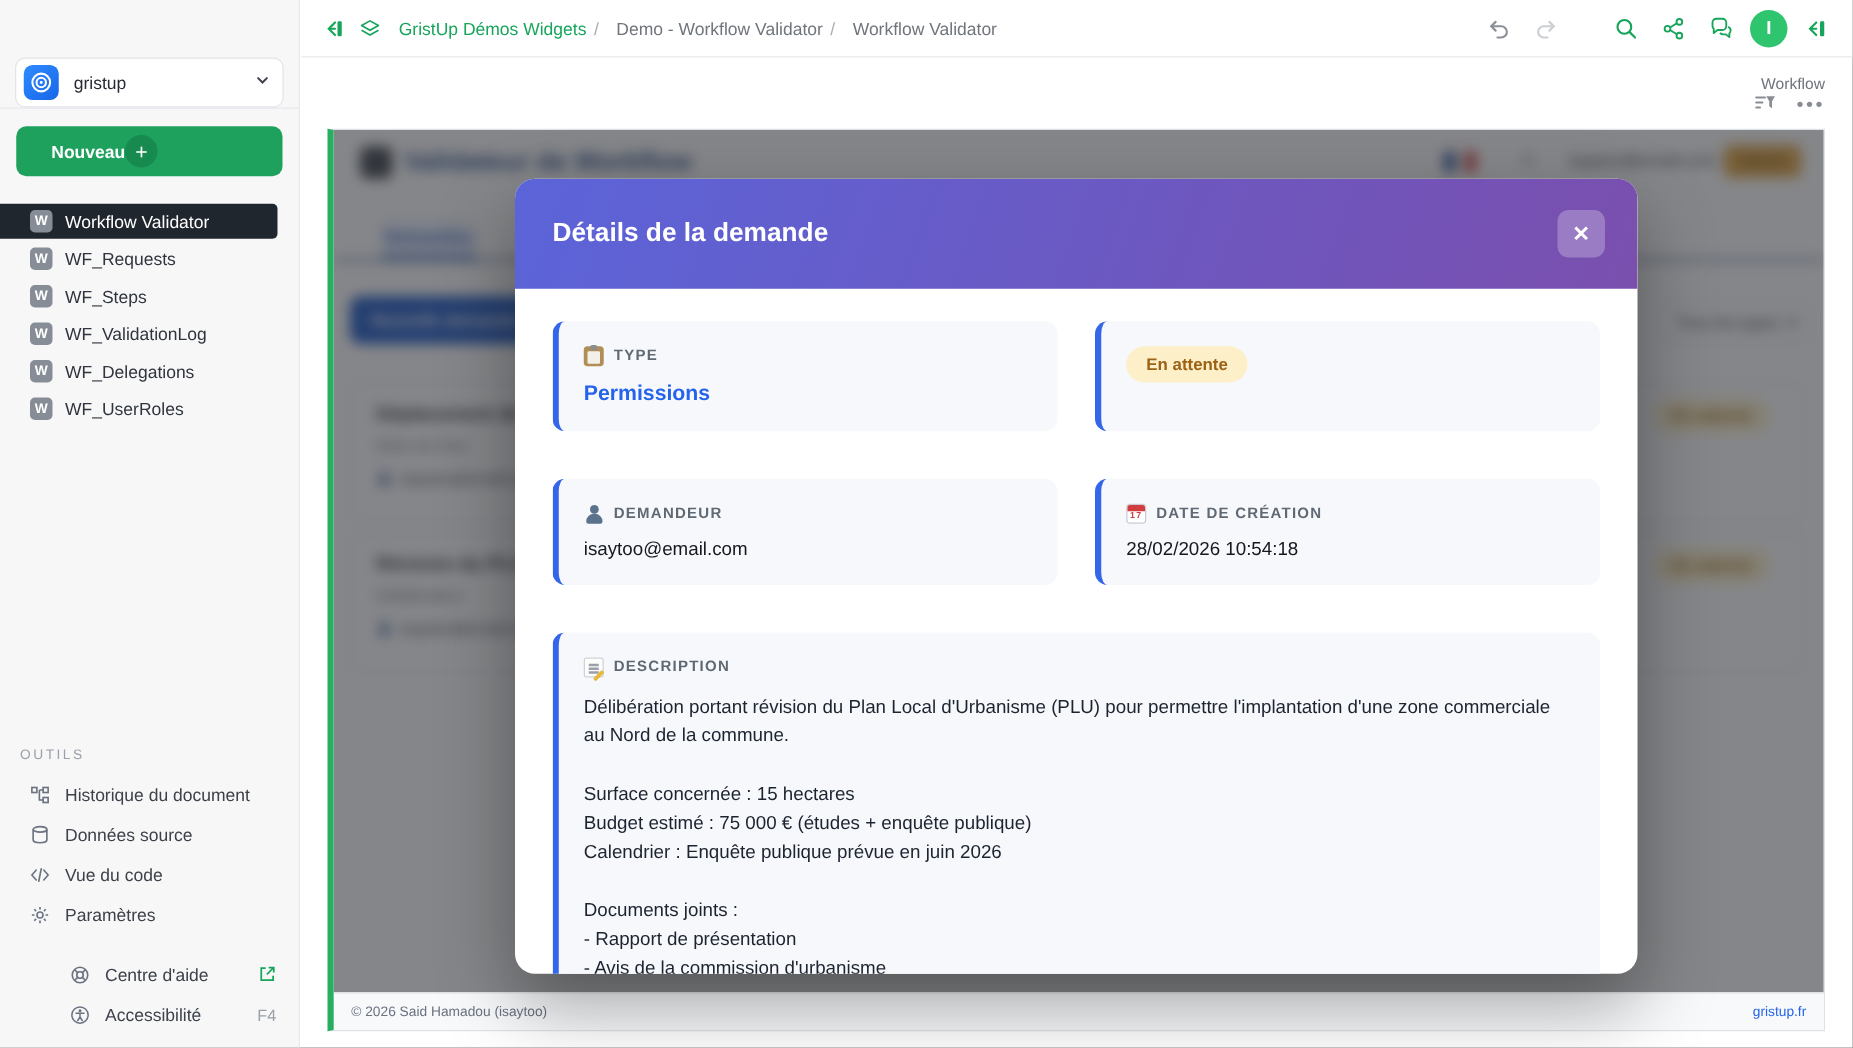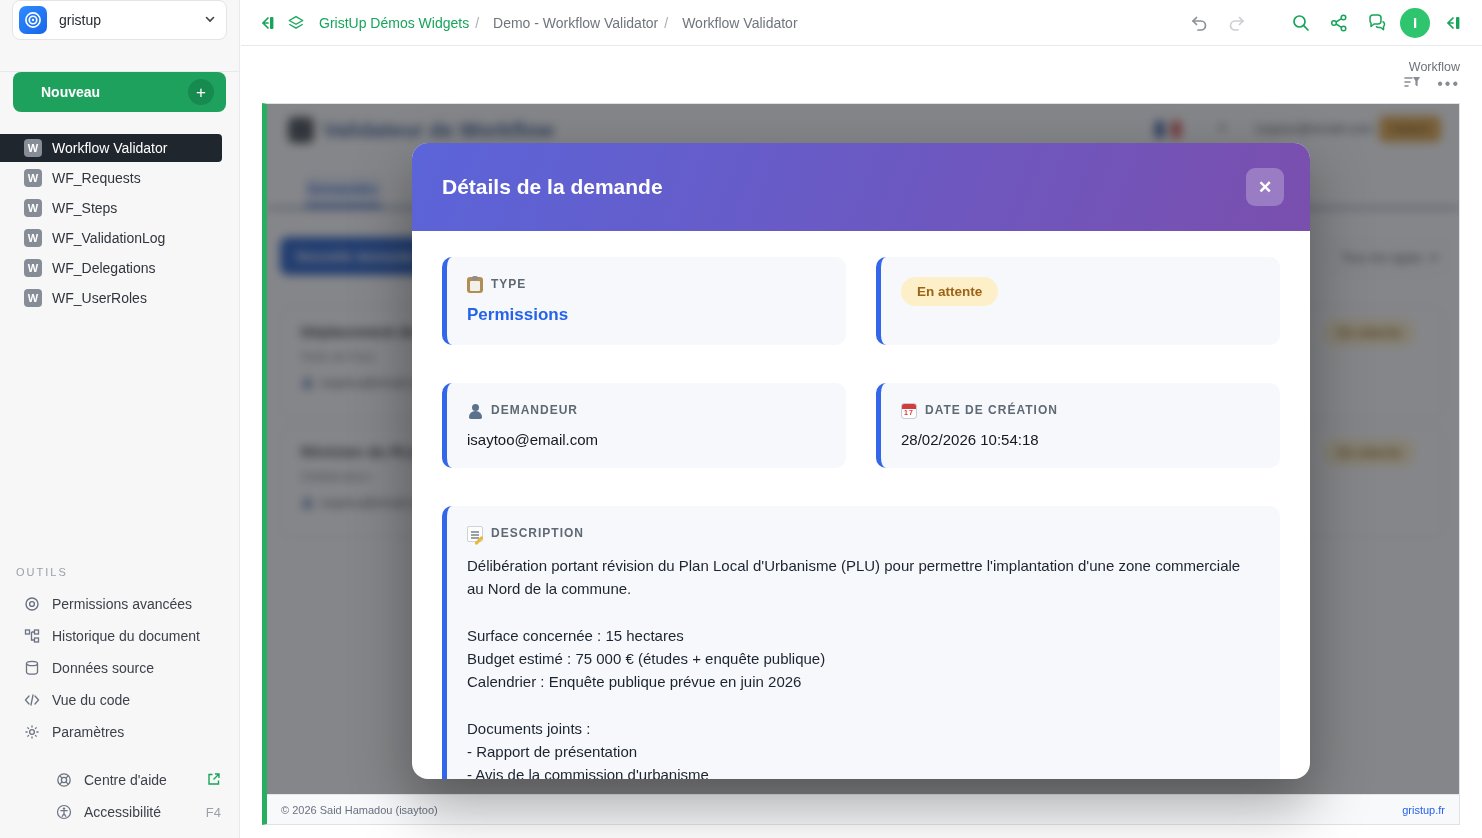--- a/index.html
+++ b/index.html
@@ -2,28 +2,28 @@
 <html><head>
 <meta charset="utf-8">
 <style>
   * { margin:0; padding:0; box-sizing:border-box; }
   html,body { width:1482px; height:838px; overflow:hidden; }
   body { font-family:"Liberation Sans", sans-serif; background:#fff; position:relative; color:#262b33; }
 
   
   .sidebar { position:absolute; left:0; top:0; width:240px; height:838px; background:#f7f7f8;
              border-right:1px solid #e8e9eb; display:flex; flex-direction:column; }
-  .ws-row { height:72px; border-bottom:1px solid #e8e9eb; display:flex; align-items:flex-start; padding:0 12px; }
+  .ws-row { height:48px; border-bottom:1px solid #e8e9eb; display:flex; align-items:flex-end; padding:0 12px;margin-top:39px; }
   .ws-selector { flex:1; height:40px; background:#fff; border:1px solid #e3e4e7; border-radius:8px;
                  display:flex; align-items:center; padding:0 10px 0 6px; cursor:pointer; }
   .logo-sq { width:28px; height:28px; border-radius:7px; background:linear-gradient(140deg,#2f8bff,#1766e8);
              display:flex; align-items:center; justify-content:center; }
   .ws-name { flex:1; margin-left:12px; font-size:14px; color:#262b33; }
-  .new-btn { margin:0 13px 0 13px; height:40px; background:#1fa15e; border:none; border-radius:8px;
-             display:flex; align-items:center; justify-content:space-between; padding:0 12px 0 28px; cursor:pointer; }
+  .new-btn { margin:14px 13px 0 13px; height:40px; background:#1fa15e; border:none; border-radius:8px;
+             display:flex; align-items:center; padding:0 12px 0 28px; cursor:pointer; }
   .new-btn .lbl { color:#fff; font-size:14px; font-weight:bold; }
   .plus-circle { width:26px; height:26px; border-radius:50%; background:#178a4f; color:#fff; font-size:17px;
                  display:flex; align-items:center; justify-content:center; line-height:1; }
   .pages { margin-top:22px; }
   .page-item { height:28px; margin-bottom:2px; display:flex; align-items:center; padding-left:24px;
                font-size:14px; color:#30353d; cursor:pointer; width:222px; }
   .page-item.selected { background:#20262e; color:#fff; border-radius:0 4px 4px 0; }
   .w-badge { width:18px; height:18px; border-radius:4px; background:#878d96; color:#fff; font-size:11px;
              font-weight:bold; display:flex; align-items:center; justify-content:center; margin-right:10px; }
   .sb-spacer { flex:1; }
@@ -185,29 +185,20 @@
       <span>WF_UserRoles</span>
     </div>
   </nav>
 
   <div class="sb-spacer"></div>
 
   <div class="tools-header">OUTILS</div>
   <div class="tool-item">
     <span class="ticon">
       <svg width="16" height="16" viewBox="0 0 16 16">
-          <circle cx="8" cy="8" r="6" fill="none" stroke="#6b7280" stroke-width="1.4"></circle>
-          <circle cx="8" cy="8" r="2.4" fill="none" stroke="#6b7280" stroke-width="1.4"></circle>
-        </svg>
-    </span>
-    <span>Permissions avancées</span>
-  </div>
-  <div class="tool-item">
-    <span class="ticon">
-      <svg width="16" height="16" viewBox="0 0 16 16">
           <rect x="1.5" y="2" width="4" height="4" fill="none" stroke="#6b7280" stroke-width="1.3"></rect>
           <rect x="10.5" y="2" width="4" height="4" fill="none" stroke="#6b7280" stroke-width="1.3"></rect>
           <rect x="10.5" y="10" width="4" height="4" fill="none" stroke="#6b7280" stroke-width="1.3"></rect>
           <path d="M7.5 4 h3 M7.5 4 v8 h3" fill="none" stroke="#6b7280" stroke-width="1.3"></path>
         </svg>
     </span>
     <span>Historique du document</span>
   </div>
   <div class="tool-item">
     <span class="ticon">

